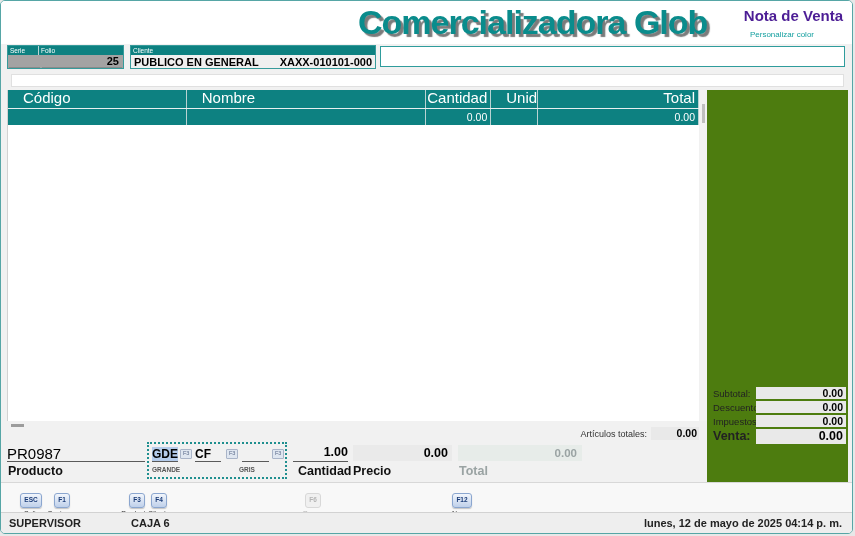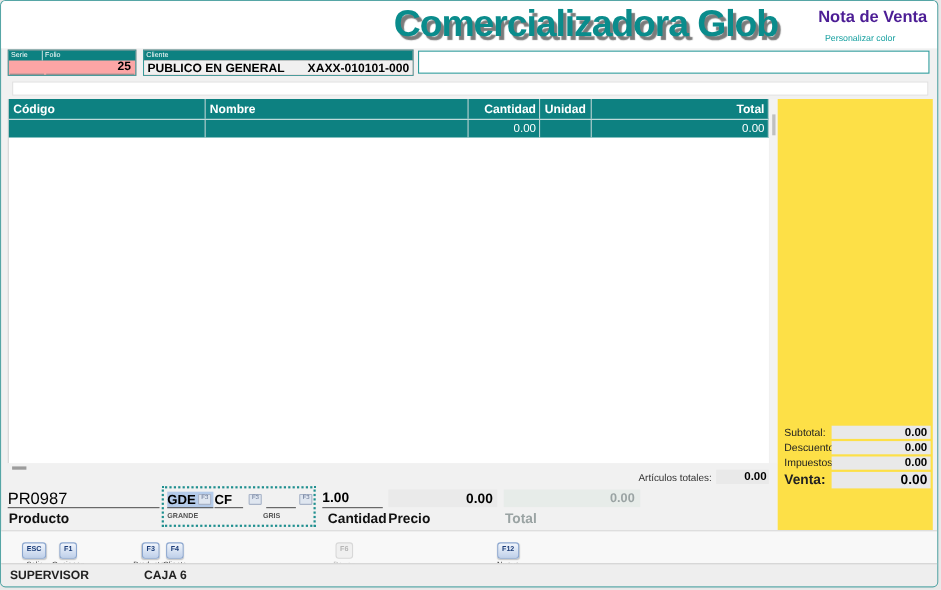--- a/index.html
+++ b/index.html
@@ -14,76 +14,76 @@
   .company-title {
     position:absolute; left:357px; top:-3px; width:380px; height:46px;
     font-size:34px; font-weight:bold; letter-spacing:-1px; line-height:48px;
     color:#0a8c8c; text-shadow:3px 3px 1px rgba(72,72,72,0.72);
     white-space:nowrap; overflow:hidden;
   }
   .doc-type { position:absolute; right:9px; top:6px; font-size:15px; font-weight:bold; color:#4c1d95; }
   .personalize { position:absolute; right:38px; top:29px; font-size:8px; color:#16a0a0; cursor:pointer; }
 
   
-  .panel { position:absolute; border:1px solid #379b9b; background:#fca5a5; }
+  .panel { position:absolute; border:1px solid #379b9b; background:#a3a3a3; }
   .panel-hd { height:9px; background:#0d8181; color:#fff; font-size:6.5px; line-height:9px; display:flex; }
   .panel-bd { height:13px; display:flex; align-items:center; font-size:11px; font-weight:bold; }
   .sf-panel { left:6px; top:44px; width:117px; height:24px; }
   .sf-serie-lbl { padding-left:2px; width:31px; border-right:1px solid #b9d6d6; }
   .sf-folio-lbl { padding-left:2px; flex:1; }
   .serie-input { width:31px; height:100%; border-right:0; border-bottom:1px solid #8a8a8a; margin:0 1px; }
   .folio-input { flex:1; text-align:right; padding-right:3px; border-bottom:1px solid #8a8a8a; margin:0 1px; }
   .cl-panel { left:129px; top:44px; width:246px; height:24px; }
   .cl-panel .panel-bd { background:#f0f0f0; }
   .cl-name { flex:1; padding-left:3px; }
   .cl-rfc  { padding-right:3px; }
   .obs-input { position:absolute; left:379px; top:45px; width:465px; height:21px; background:#fff; border:1px solid #2f9c9c; }
   .wide-input { position:absolute; left:10px; top:73px; width:833px; height:13px; background:#fff; border:1px solid #e0e0e0; }
 
   
   .items { position:absolute; left:6px; top:89px; width:692px; height:331px; background:#fff; border-left:1px solid #d2d2d2; }
   .t-row { display:flex; width:100%; }
   .t-head { height:19px; background:#0d8181; align-items:flex-end; border-bottom:1px solid #e7efef; }
-  .t-head .cell { color:#fff; font-size:11px; font-weight:bold; padding:0 3px 2px 4px; }
+  .t-head .cell { color:#fff; font-size:15px; font-weight:normal; padding:0 3px 2px 15px; }
   .t-sel { height:16px; background:#0d8181; align-items:center; }
   .t-sel .cell { color:#fff; font-size:10.5px; padding:0 3px; }
   .cell { border-right:1px solid #b9d2d2; height:100%; display:flex; align-items:flex-end; overflow:hidden; white-space:nowrap; }
   .t-sel .cell { align-items:center; }
   .c0 { width:179px; } .c1 { width:240px; } .c2 { width:65px; justify-content:flex-end; }
   .c3 { width:47px; } .c4 { width:161px; justify-content:flex-end; }
   .hscroll-dash { position:absolute; left:10px; top:423px; width:13px; height:3px; background:#9c9c9c; }
   .vscroll { position:absolute; left:699px; top:89px; width:7px; height:331px; background:#f3f3f3; }
   .vscroll-thumb { position:absolute; left:2px; top:14px; width:3px; height:19px; background:#c0c0c0; }
 
   
   .art-lbl { position:absolute; left:540px; top:428px; width:106px; text-align:right; font-size:9px; color:#333; }
   .art-val { position:absolute; left:650px; top:426px; width:48px; height:13px; background:#e9e9e9;
              font-size:10.5px; font-weight:bold; text-align:right; padding-right:2px; line-height:13px; }
 
   
-  .right-panel { position:absolute; left:706px; top:89px; width:141px; height:392px; background:#fde047; }
+  .right-panel { position:absolute; left:706px; top:89px; width:141px; height:392px; background:#4d7c0f; }
   .tot-row { position:absolute; left:0; width:100%; height:13px; }
   .tot-lbl { position:absolute; left:6px; top:1px; font-size:9.5px; color:#222; }
   .tot-val { position:absolute; left:49px; top:0; width:90px; height:12px; background:#e9e9e9;
              font-size:10.5px; font-weight:bold; text-align:right; padding-right:3px; line-height:12px; }
   .tot-row.grand .tot-lbl { font-size:12.5px; font-weight:bold; top:0; }
   .tot-row.grand .tot-val { font-size:12.5px; height:15px; line-height:15px; }
 
   
   .producto-input { position:absolute; left:6px; top:444px; width:138px; height:17px;
                     border-bottom:1.5px solid #5a5a5a; font-size:15px; font-weight:normal; }
   .entry-lbl { position:absolute; font-size:12.5px; font-weight:bold; color:#111; }
   .char-box { position:absolute; left:146px; top:441px; width:140px; height:37px; border:2px dotted #1f8f8f; }
   .attr-val { position:absolute; top:3px; font-size:12px; font-weight:bold; border-bottom:1px solid #5a5a5a; height:15px; }
   .attr-sel { background:#b4cbea; }
   .mini-key { position:absolute; top:5px; font-size:5.5px; color:#5a6a8a; background:#dfe6f0;
               border:1px solid #a9b4c8; border-radius:1px; padding:1px 2px; line-height:1; cursor:pointer; }
   .attr-cap { position:absolute; top:22px; font-size:6.5px; font-weight:bold; color:#555; }
   .cantidad-input { position:absolute; left:292px; top:444px; width:55px; height:17px;
-                    border-bottom:1.5px solid #5a5a5a; font-size:12.5px; font-weight:bold; }
+                    border-bottom:1.5px solid #5a5a5a; font-size:12.5px; font-weight:bold; text-align:right; }
   .precio-field { position:absolute; left:352px; top:444px; width:99px; height:16px; background:#eaeaea;
                   font-size:12.5px; font-weight:bold; text-align:right; padding-right:4px; line-height:16px; }
   .totalf-field { position:absolute; left:457px; top:444px; width:124px; height:16px; background:#e7ece9;
                   font-size:11.5px; font-weight:bold; color:#9aa3a3; text-align:right; padding-right:5px; line-height:16px; }
 
   
   .fbar { position:absolute; left:0; top:481px; width:100%; height:33px; background:#f8f8f8; border-top:1px solid #d8d8d8; }
   .fkey-group { position:absolute; top:487px; width:44px; text-align:center; cursor:pointer; }
   .keycap { display:inline-block; font-size:6.5px; font-weight:bold; color:#1b3c78;
             background:linear-gradient(#f2f6fc,#bfd0ea); border:1px solid #8ba6cf; border-radius:3px;
@@ -177,21 +177,21 @@
     <div class="tot-row grand" style="top:339px;">
       <span class="tot-lbl">Venta:</span>
       <span class="tot-val">0.00</span>
     </div>
   </div>
 
   <div class="producto-input">PR0987</div>
   <div class="entry-lbl" style="left:7px; top:463px;">Producto</div>
 
   <div class="char-box">
-    <span class="attr-val attr-sel" style="left:3px; width:42px;">GDE</span>
+    <span class="attr-val attr-sel" style="left:3px; width:26px;">GDE</span>
     <span class="mini-key" style="left:31px;">F3</span>
     <span class="attr-val" style="left:46px; width:26px;">CF</span>
     <span class="mini-key" style="left:77px;">F3</span>
     <span class="attr-val" style="left:93px; width:27px;"></span>
     <span class="mini-key" style="left:123px;">F3</span>
     <span class="attr-cap" style="left:3px;">GRANDE</span>
     <span class="attr-cap" style="left:90px;">GRIS</span>
   </div>
 
   <div class="cantidad-input">1.00</div>
@@ -227,15 +227,16 @@
   </div>
   <div class="fkey-group" style="left:439px;">
     <span class="keycap">F12</span>
     <span class="fkey-lbl">Nuevo</span>
   </div>
 
 
   <div class="sbar">
     <span class="sb-user">SUPERVISOR</span>
     <span class="sb-caja">CAJA 6</span>
+    <span class="sb-date">lunes, 12 de mayo de 2025  04:14 p. m.</span>
   </div>
 
 </div>
 
 </body></html>

